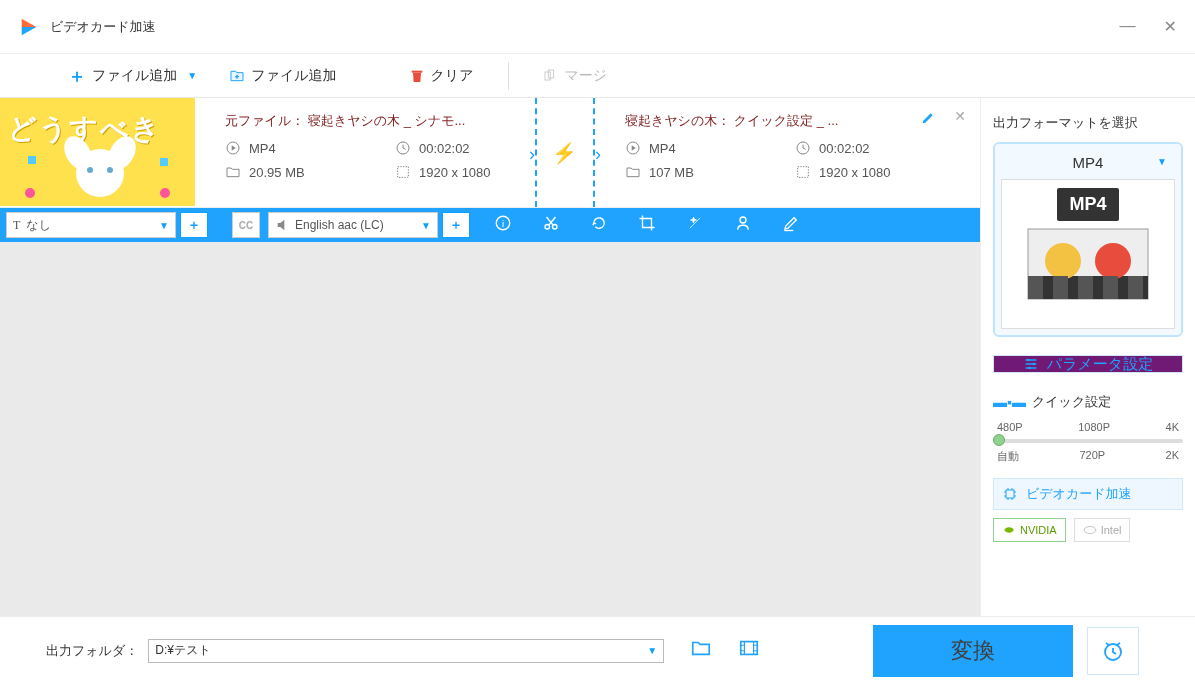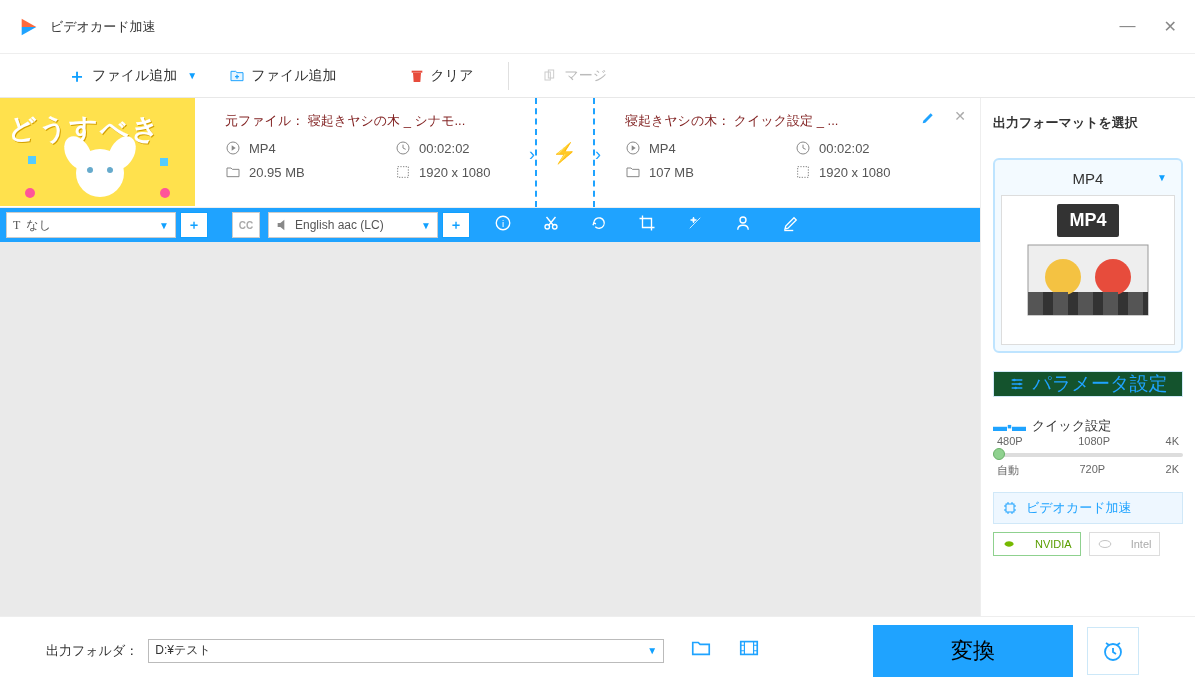--- a/index.html
+++ b/index.html
@@ -36,44 +36,44 @@
 .track-dd { height: 26px; background: #fff; border: 1px solid #ccc; display: flex; align-items: center; padding: 0 6px; font-family: "Courier New", monospace; font-size: 12px; color: #555; }
 .track-dd.sub { width: 170px; }
 .track-dd.aud { width: 170px; }
 .dd-caret { margin-left: auto; color: #10a0ff; font-size: 10px; }
 .sq-btn { width: 28px; height: 26px; background: #fff; border: 1px solid #10a0ff; display: flex; align-items: center; justify-content: center; color: #10a0ff; font-weight: bold; cursor: pointer; }
 .sq-btn.cc { color: #aaa; border-color: #ccc; font-size: 10px; margin-left: 20px; }
 .tool-icons { display: flex; gap: 30px; margin-left: 20px; color: #fff; }
 .tool-icons span { cursor: pointer; font-size: 16px; }
 
 .side { width: 215px; padding: 16px 12px; background: #fff; border-left: 1px solid #eee; }
-.side-title { font-size: 13px; font-weight: bold; margin-bottom: 26px; color: #333; }
+.side-title { font-size: 13px; font-weight: normal; margin-bottom: 10px; color: #333; }
 .fmt-card { border: 2px solid #bee4ff; border-radius: 6px; padding: 6px; background: #f3faff; }
 .fmt-head { text-align: center; padding: 4px; font-size: 15px; color: #333; position: relative; }
 .fmt-caret { position: absolute; right: 8px; top: 6px; color: #10a0ff; font-size: 10px; }
 .fmt-preview { height: 150px; background: #fff; border: 1px solid #ddd; margin-top: 4px; display: flex; flex-direction: column; align-items: center; padding-top: 8px; }
 .fmt-badge { background: #333; color: #fff; font-weight: bold; padding: 6px 12px; font-size: 18px; border-radius: 2px; }
-.param-btn { margin-top: 18px; height: 26px; background: #14532d; border: 1px solid #d0e8f8; display: flex; align-items: center; justify-content: center; gap: 8px; color: #1fa3ff; cursor: pointer; font-size: 19px; }
+.param-btn { margin-top: 18px; height: 18px; background: #701a75; border: 1px solid #d0e8f8; display: flex; align-items: center; justify-content: center; gap: 8px; color: #1fa3ff; cursor: pointer; font-size: 15px; }
 .quick-title { margin-top: 20px; font-size: 13px; color: #333; display: flex; align-items: center; gap: 6px; }
 .quick-marker { color: #1fa3ff; font-size: 14px; }
-.slider-wrap { font-size: 11px; color: #666; }
+.slider-wrap { margin-top: 10px; font-size: 11px; color: #666; }
 .slider-labels { display: flex; justify-content: space-between; padding: 0 4px; }
 .slider-track { height: 4px; background: #ddd; margin: 6px 0; position: relative; border-radius: 2px; }
 .slider-handle { width: 12px; height: 12px; border-radius: 50%; background: #8fd18f; border: 1px solid #6ab06a; position: absolute; top: -5px; left: 0; }
 .gpu-btn { margin-top: 14px; height: 32px; background: #eef7ff; border: 1px solid #d0e8f8; display: flex; align-items: center; gap: 8px; padding: 0 8px; color: #1fa3ff; font-size: 13px; cursor: pointer; }
 .gpu-row { margin-top: 8px; display: flex; gap: 8px; }
-.gpu-badge { border: 1px solid #ddd; padding: 4px 8px; font-size: 11px; display: flex; align-items: center; gap: 19px; }
+.gpu-badge { border: 1px solid #ddd; padding: 4px 8px; font-size: 11px; display: flex; align-items: center; gap: 4px; }
 .nv { border-color: #8fd18f; color: #5a9e00; }
 
 .bottom { height: 68px; border-top: 1px solid #eee; display: flex; align-items: center; padding: 0 56px 0 46px; }
 .out-label { font-size: 13px; margin-right: 10px; color: #333; }
 .out-input { width: 516px; height: 24px; border: 1px solid #bbb; padding: 0 6px; font-size: 12px; position: relative; display: flex; align-items: center; }
 .out-input .dd-caret { position: absolute; right: 6px; }
 .bottom-icon { color: #1fa3ff; font-size: 20px; margin-left: 26px; cursor: pointer; }
-.convert-btn { margin-left: auto; width: 200px; height: 52px; background: #1fa3ff; color: #000000; font-size: 22px; display: flex; align-items: center; justify-content: center; cursor: pointer; }
+.convert-btn { margin-left: auto; width: 200px; height: 52px; background: #1fa3ff; color: #404040; font-size: 22px; display: flex; align-items: center; justify-content: center; cursor: pointer; }
 .clock-btn { width: 52px; height: 48px; border: 1px solid #cde8f8; margin-left: 14px; display: flex; align-items: center; justify-content: center; color: #1fa3ff; font-size: 22px; cursor: pointer; }
 
 .dashed-v { border-left: 2px dashed #1fa3ff; height: 100%; }
 .arrow-chev { color: #1fa3ff; font-size: 18px; }
 </style>
 </head>
 <body>
 
 <div class="titlebar">
   <svg class="logo" viewBox="0 0 24 24">

